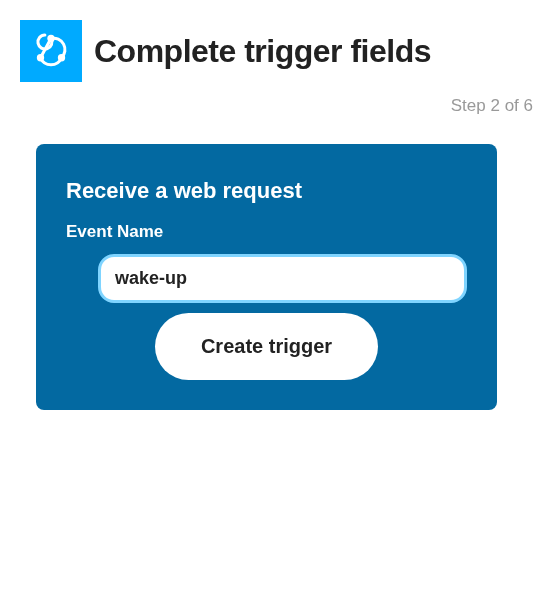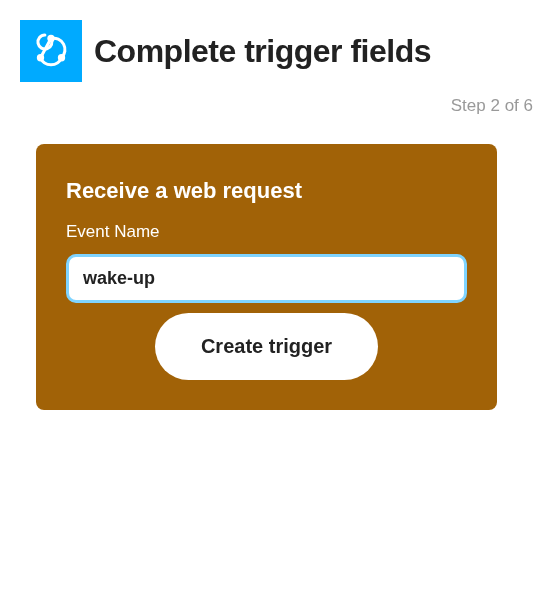--- a/index.html
+++ b/index.html
@@ -39,48 +39,49 @@
       letter-spacing: -0.5px;
     }
     .step {
       text-align: right;
       font-size: 17px;
       color: #999999;
       margin-top: 6px;
       margin-bottom: 28px;
     }
     .card {
-      background: #a16207;
+      background: #0369a1;
       margin: 0 36px;
       padding: 34px 30px 30px 30px;
       border-radius: 8px;
       color: #ffffff;
     }
     .card-title {
       font-size: 22px;
       font-weight: 700;
       margin-bottom: 18px;
     }
     .card-desc {
       font-size: 16px;
       line-height: 1.45;
       font-weight: 500;
       margin-bottom: 24px;
     }
     .field-label {
       font-size: 17px;
-      font-weight: 400;
+      font-weight: 700;
       margin-bottom: 12px;
     }
     .field-input-wrap {
       background: #ffffff;
       border: 3px solid #7fd4ff;
-      border-radius: 10px;
+      border-radius: 16px;
       padding: 11px 14px;
       margin-bottom: 10px;
+      margin-left: 32px;
     }
     .field-input {
       width: 100%;
       border: none;
       outline: none;
       font-size: 18px;
       font-weight: 700;
       color: #222222;
       background: transparent;
       font-family: inherit;

